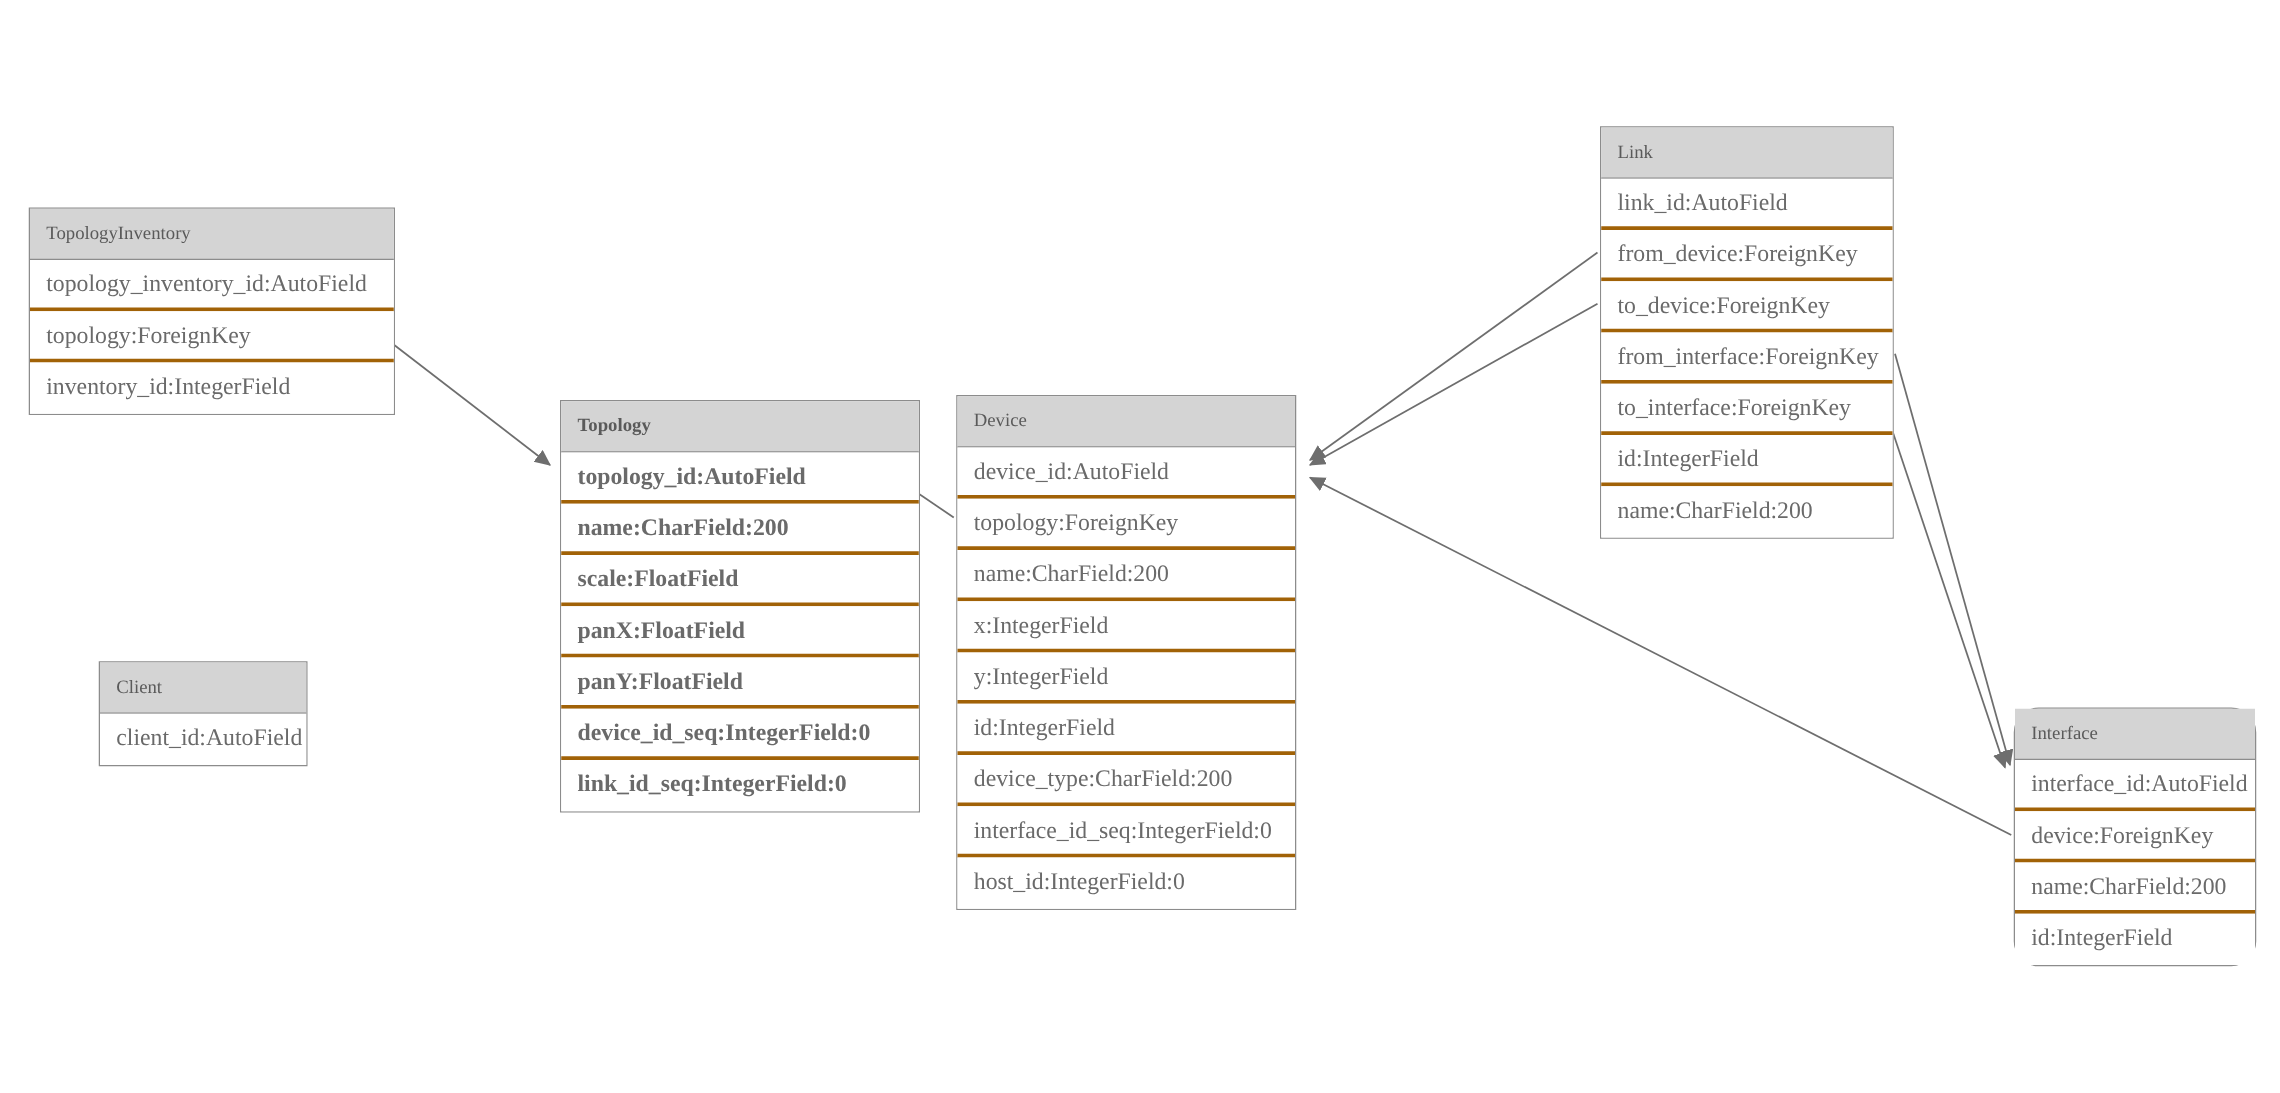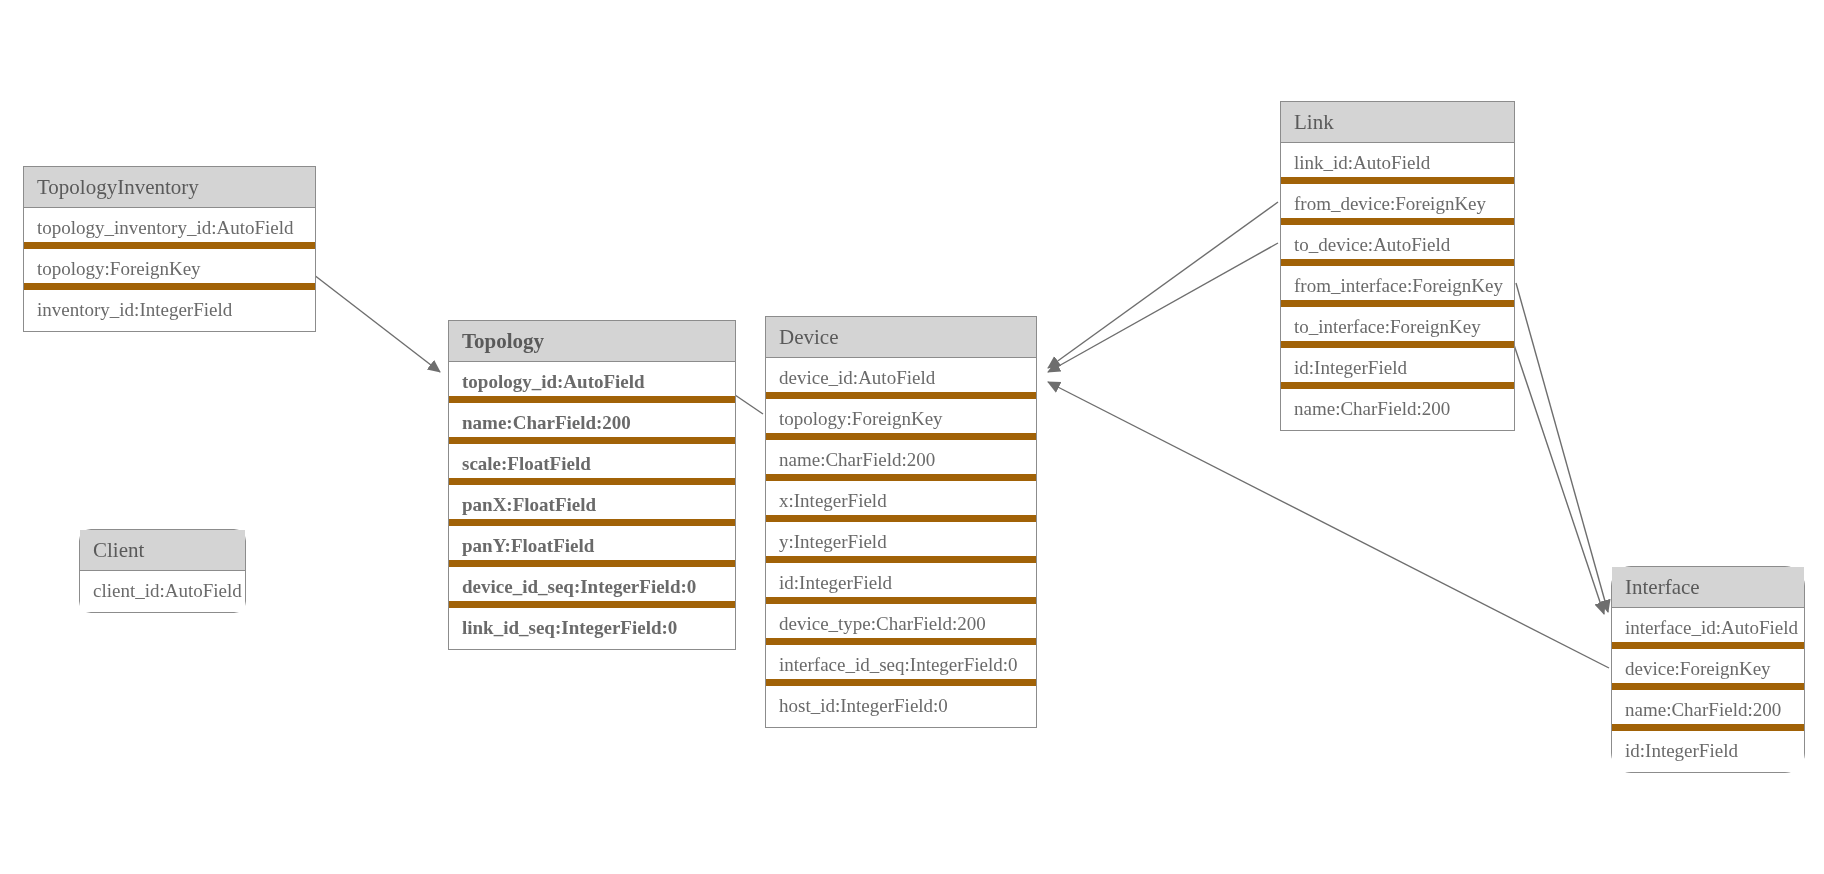--- a/index.html
+++ b/index.html
@@ -30,30 +30,30 @@
     box-sizing: border-box;
     border: 1px solid #8c8c8c;
     background: #ffffff;
     z-index: 2;
   }
   .entity-header {
     box-sizing: border-box;
     background: #d4d4d4;
     border-bottom: 1px solid #8c8c8c;
     color: #5a5a5a;
-    font-size: 21px;
+    font-size: 15px;
     line-height: 40px;
     height: 41px;
     padding: 0 0 0 13px;
     white-space: nowrap;
     overflow: hidden;
   }
   .entity-field {
     box-sizing: border-box;
-    border-bottom: 7px solid #a16207;
+    border-bottom: 3px solid #a16207;
     color: #6a6a6a;
     font-size: 19px;
     line-height: 40px;
     height: 41px;
     padding: 0 0 0 13px;
     white-space: nowrap;
     overflow: hidden;
     background: #ffffff;
   }
   .entity-field:last-child {
@@ -101,21 +101,21 @@
     </g>
   </svg>
 
   <div id="entity-host">
       <div class="entity" style="left: 23px; top: 166px; width: 293px;">
         <div class="entity-header">TopologyInventory</div>
         <div class="entity-field">topology_inventory_id:AutoField</div>
         <div class="entity-field">topology:ForeignKey</div>
         <div class="entity-field">inventory_id:IntegerField</div>
       </div>
-      <div class="entity" style="left: 79px; top: 529px; width: 167px; border-radius: 12px;">
+      <div class="entity" style="left: 79px; top: 529px; width: 167px;">
         <div class="entity-header">Client</div>
         <div class="entity-field">client_id:AutoField</div>
       </div>
       <div class="entity" style="left: 448px; top: 320px; width: 288px; font-weight: bold;">
         <div class="entity-header">Topology</div>
         <div class="entity-field">topology_id:AutoField</div>
         <div class="entity-field">name:CharField:200</div>
         <div class="entity-field">scale:FloatField</div>
         <div class="entity-field">panX:FloatField</div>
         <div class="entity-field">panY:FloatField</div>
@@ -131,21 +131,21 @@
         <div class="entity-field">y:IntegerField</div>
         <div class="entity-field">id:IntegerField</div>
         <div class="entity-field">device_type:CharField:200</div>
         <div class="entity-field">interface_id_seq:IntegerField:0</div>
         <div class="entity-field">host_id:IntegerField:0</div>
       </div>
       <div class="entity" style="left: 1280px; top: 101px; width: 235px;">
         <div class="entity-header">Link</div>
         <div class="entity-field">link_id:AutoField</div>
         <div class="entity-field">from_device:ForeignKey</div>
-        <div class="entity-field">to_device:AutoField</div>
+        <div class="entity-field">to_device:ForeignKey</div>
         <div class="entity-field">from_interface:ForeignKey</div>
         <div class="entity-field">to_interface:ForeignKey</div>
         <div class="entity-field">id:IntegerField</div>
         <div class="entity-field">name:CharField:200</div>
       </div>
       <div class="entity" style="left: 1611px; top: 566px; width: 194px; border-radius: 20px;">
         <div class="entity-header">Interface</div>
         <div class="entity-field">interface_id:AutoField</div>
         <div class="entity-field">device:ForeignKey</div>
         <div class="entity-field">name:CharField:200</div>

